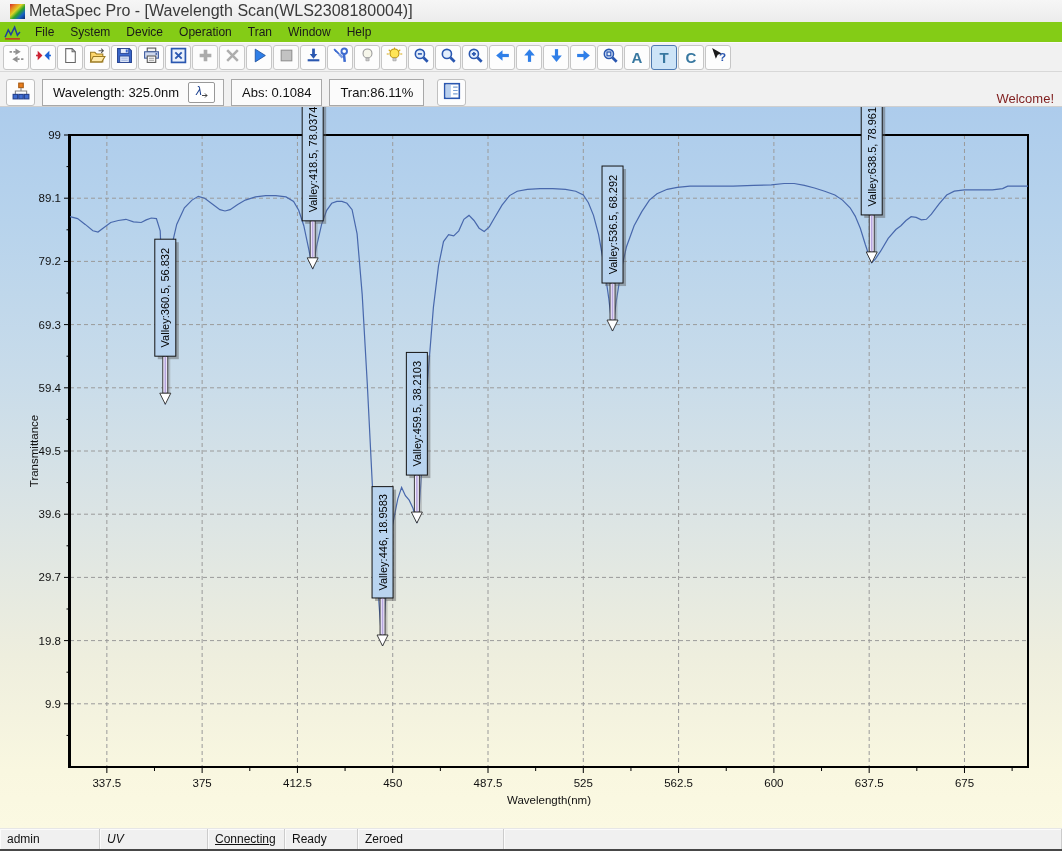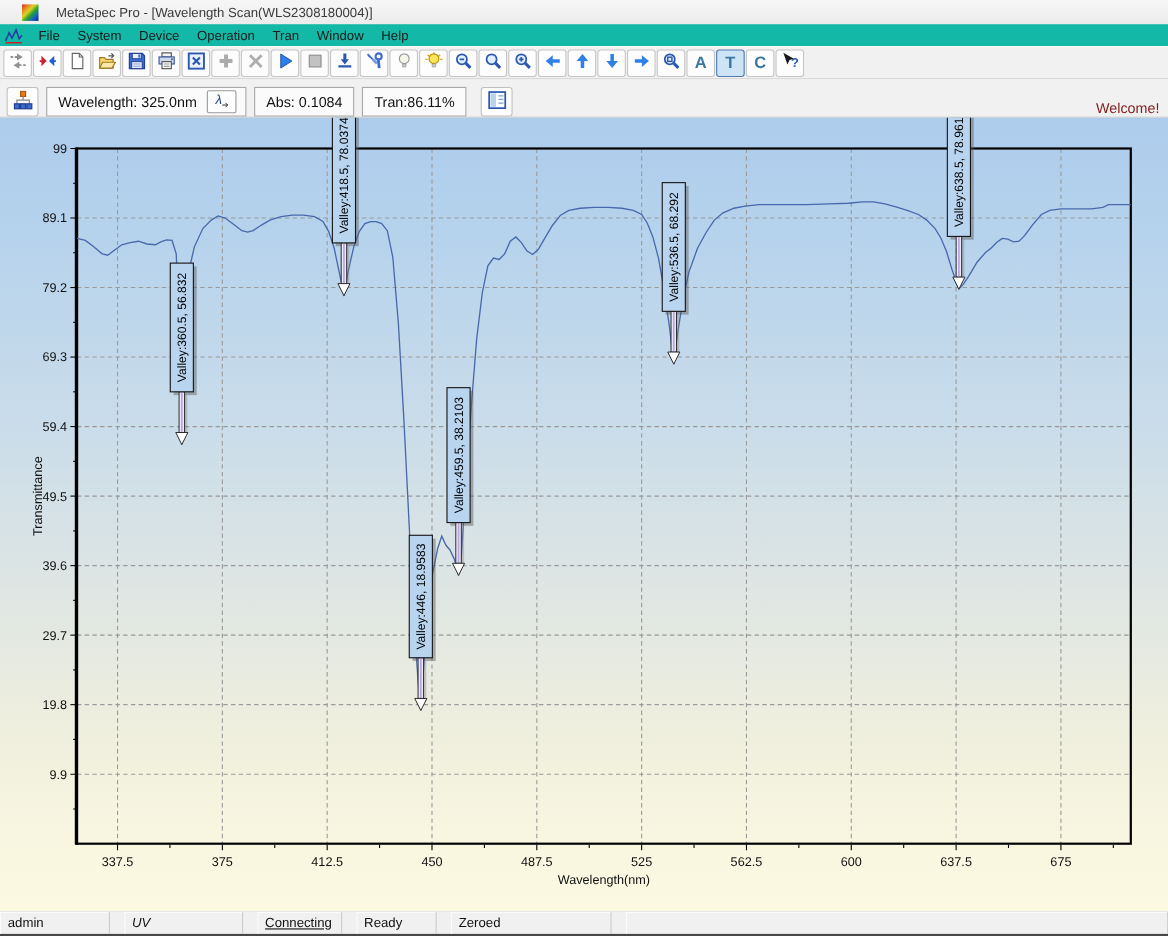--- a/index.html
+++ b/index.html
@@ -1,22 +1,22 @@
 <!DOCTYPE html>
 <html><head>
 <meta charset="utf-8">
 <style>
   html,body{margin:0;padding:0;}
   body{width:1062px;height:851px;overflow:hidden;background:#f0f0f0;
        font-family:"Liberation Sans",sans-serif;-webkit-font-smoothing:antialiased;}
   .titlebar{height:22px;background:linear-gradient(#f6f6f6,#ececec);display:flex;align-items:center;
-       gap:16px;padding-left:20px;font-size:12px;color:#3a3a3a;box-sizing:border-box;}
+       gap:4px;padding-left:10px;font-size:16px;color:#3a3a3a;box-sizing:border-box;}
   .app-icon{width:15px;height:15px;flex:none;
        background:linear-gradient(135deg,#d42a2a 0%,#e88a20 22%,#ddd228 40%,#2aa32a 58%,#1560c8 78%,#0a2a66 100%);}
-  .menubar{height:20px;background:#14b8a6;display:flex;align-items:center;font-size:12px;color:#1a1a1a;}
+  .menubar{height:20px;background:#84cc16;display:flex;align-items:center;font-size:12px;color:#1a1a1a;}
   .menubar .doc-icon{margin:0 6px 0 4px;display:flex;align-items:center;}
   .menu-item{padding:2px 8px;cursor:default;}
   .toolbar{height:30px;background:#f1f1f1;border-top:1px solid #fafafa;border-bottom:1px solid #d8d8d8;
        display:flex;align-items:center;padding-left:3px;gap:1px;box-sizing:border-box;}
   .tbtn{width:26px;height:25px;background:#fdfdfd;border:1px solid #c6c6c6;border-radius:3px;
        display:flex;align-items:center;justify-content:center;box-sizing:border-box;padding:0;flex:none;}
   .tbtn.selected{background:#cde4f7;border-color:#4e7ab0;}
   .tbtn .letter{font-weight:bold;font-size:15px;color:#3878a0;line-height:1;}
   .tbtn.disabled{opacity:.95;}
   .toolbar2{height:35px;background:#f1f1f1;border-bottom:1px solid #cfcfcf;display:flex;align-items:flex-end;
@@ -25,21 +25,21 @@
        display:flex;align-items:center;justify-content:center;padding:0;flex:none;}
   .readout{height:27px;background:#fbfbfb;border:1px solid #a8a8a8;display:flex;align-items:center;
        padding:0 10px;box-sizing:border-box;white-space:nowrap;}
   .lambda-btn{width:27px;height:21px;margin-left:9px;margin-right:-2px;background:#fff;border:1px solid #999;
        border-radius:2px;display:flex;align-items:center;justify-content:center;padding:0;}
   .welcome{margin-left:auto;font-size:13px;color:#7f1d1d;margin-top:36px;}
   .chart-panel{position:relative;height:721px;
        background:linear-gradient(180deg,#adccec 0%,#b7d3ec 16%,#c9dcea 38%,#dde5e4 58%,#eeeede 76%,#f9f7e0 92%,#fbf9e2 100%);}
   .chart-panel svg{position:absolute;left:0;top:0;}
   .statusbar{height:23px;background:#f0f0f0;display:flex;font-size:12px;color:#111;box-sizing:border-box;
-       border-top:1px solid #e6e6e6;border-bottom:2px solid #474747;gap:13px;}
+       border-top:1px solid #e6e6e6;border-bottom:2px solid #474747;}
   .status-seg{border-right:1px solid #cccccc;box-shadow:inset 1px 1px 0 #fbfbfb;
        padding:3px 0 0 7px;box-sizing:border-box;flex:none;overflow:hidden;}
   .status-seg.fill{flex:1;}
   svg text{font-family:"Liberation Sans",sans-serif;}
 </style>
 </head>
 <body>
 
 <div class="titlebar">
   <span class="app-icon"></span>

